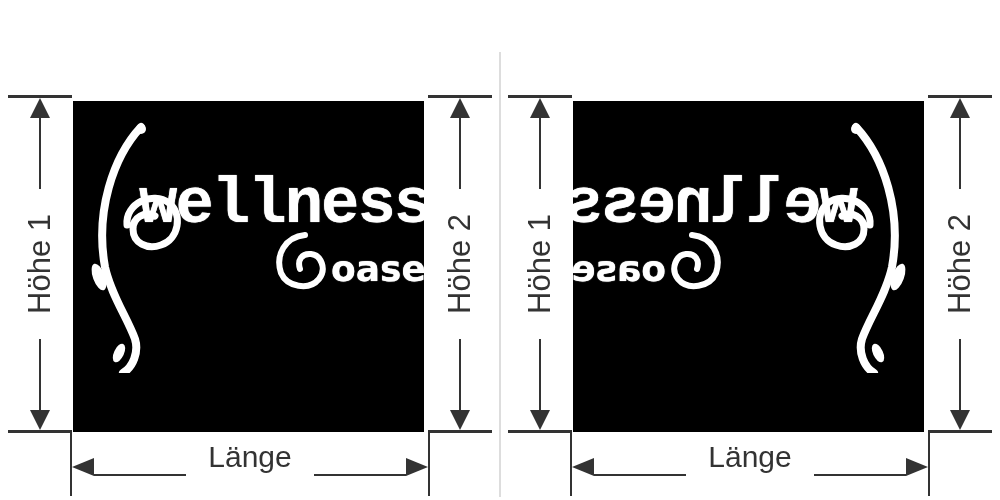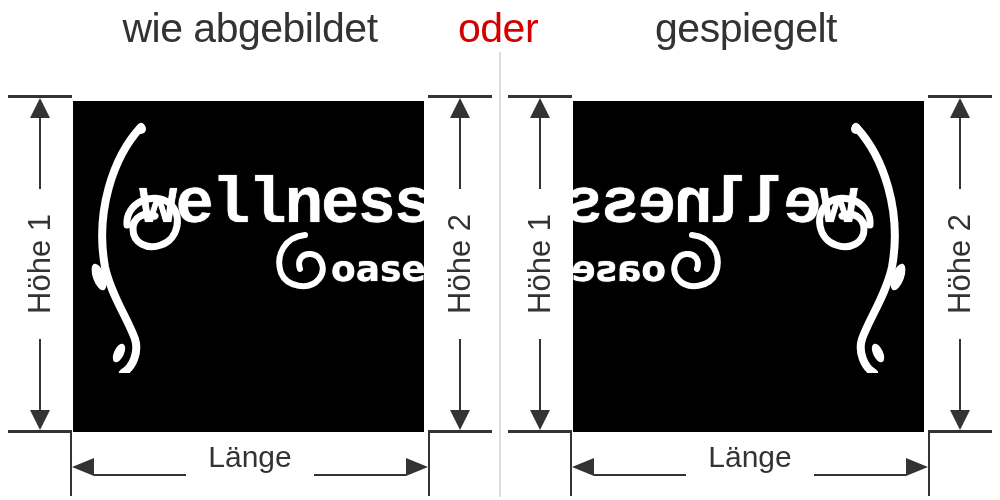--- a/index.html
+++ b/index.html
@@ -69,23 +69,20 @@
   .hlabeltext{
     font-size:30px;color:var(--dimension-lines,#333);padding:0 22px;white-space:nowrap;
     position:relative;top:-2px;
   }
 </style>
 </head>
 <body>
 
 <div class="stage">
 
-  <span class="hlabel as-shown">wie abgebildet</span>
-  <span class="hlabel or">oder</span>
-  <span class="hlabel mirrored">gespiegelt</span>
 
   <div class="divider"></div>
 
   <section class="group leftg">
 
     <div class="vdim va">
       <div class="cap t"></div>
       <div class="head up"></div>
       <div class="shaft up"></div>
       <div class="vlabel">Höhe 1</div>

